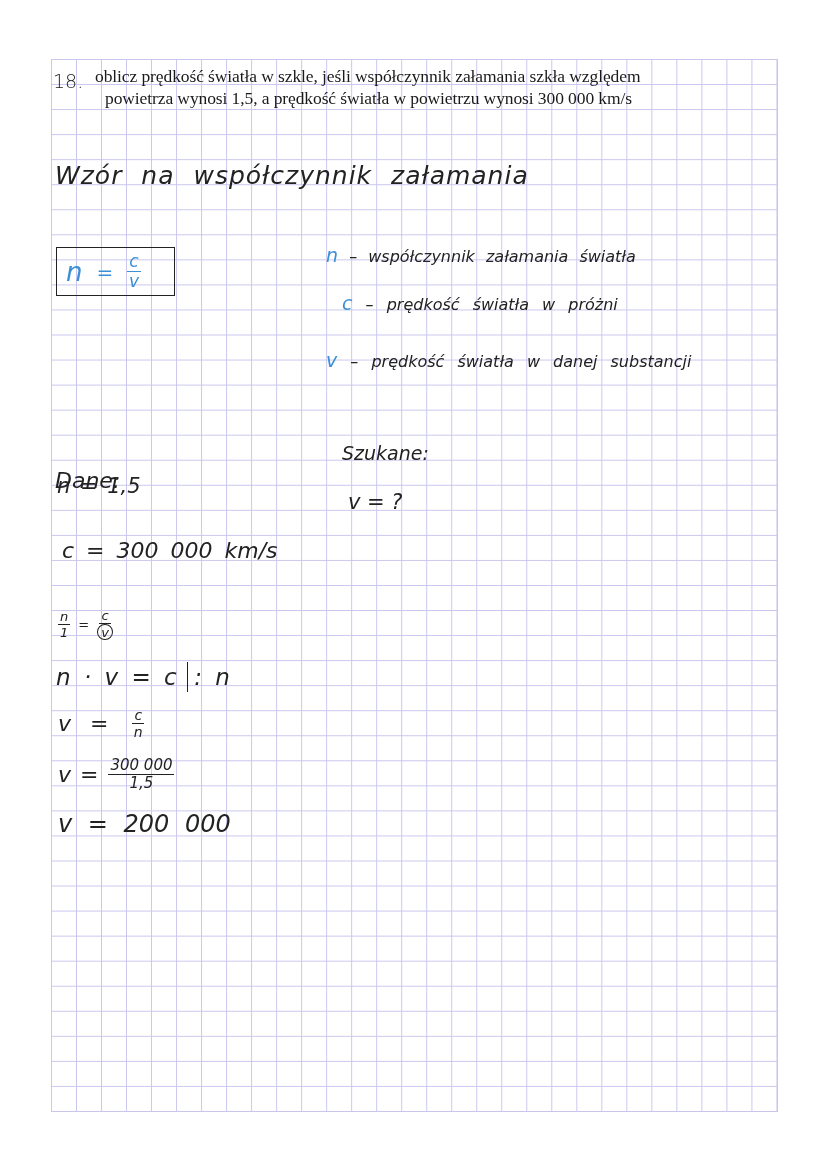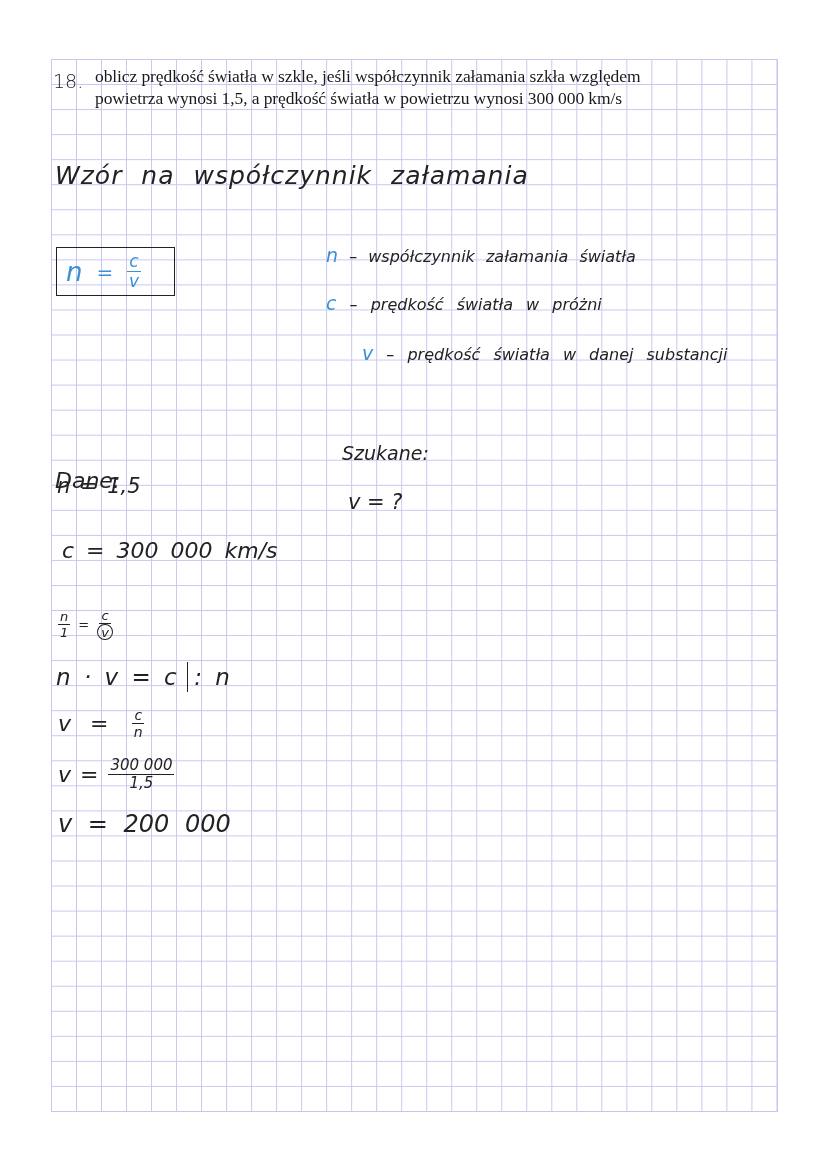--- a/index.html
+++ b/index.html
@@ -26,45 +26,45 @@
     .circled { display: inline-block; border: 1.3px solid #222; border-radius: 50%; padding: 0 3px; }
     .bar { display: inline-block; width: 1.6px; height: 30px; background: #222; vertical-align: middle; margin: 0 6px 0 10px; }
   </style>
 </head>
 <body>
 
 <div class="sheet"></div>
 
 <div class="abs task-num" style="left:53px; top:62px;">18.</div>
 <div class="abs printed" style="left:95px; top:66px;">oblicz prędkość światła w szkle, jeśli współczynnik załamania szkła względem</div>
-<div class="abs printed" style="left:95px; top:88px;">powietrza wynosi 1,5, a prędkość światła w powietrzu wynosi 300 000 km/s</div>
+<div class="abs printed" style="left:105px; top:88px;">powietrza wynosi 1,5, a prędkość światła w powietrzu wynosi 300 000 km/s</div>
 
 <div class="abs hand" style="left:55px; top:161px; font-size:25px; letter-spacing:1px; word-spacing:10px;">Wzór na współczynnik załamania</div>
 
 <div class="abs formula-box" style="left:56px; top:247px; width:117px; height:47px;"></div>
 <div class="abs hand blue" style="left:66px; top:253px; font-size:26px; display:flex; align-items:center; gap:14px;">
   <span>n</span>
   <span style="font-size:20px;">=</span>
   <span class="frac" style="font-size:17px;">
     <span class="num">c</span>
     <span class="den">v</span>
   </span>
 </div>
 
 <div class="abs hand" style="left:326px; top:244px; font-size:16px; word-spacing:6px;">
   <span class="blue" style="font-size:19px;">n</span>
   <span>–</span>
   <span>współczynnik załamania światła</span>
 </div>
-<div class="abs hand" style="left:326px; top:292px; font-size:16px; word-spacing:8px;">
+<div class="abs hand" style="left:326px; top:292px; font-size:16px; word-spacing:8px;padding-left:16px;">
   <span class="blue" style="font-size:19px;">c</span>
   <span>–</span>
   <span>prędkość światła w próżni</span>
 </div>
-<div class="abs hand" style="left:326px; top:342px; font-size:16px; word-spacing:8px;padding-left:36px;">
+<div class="abs hand" style="left:326px; top:349px; font-size:16px; word-spacing:8px;">
   <span class="blue" style="font-size:19px;">v</span>
   <span>–</span>
   <span>prędkość światła w danej substancji</span>
 </div>
 
 <div class="abs hand" style="left:55px; top:468px; font-size:22px;">Dane:</div>
 <div class="abs hand" style="left:57px; top:474px; font-size:21px; word-spacing:3px;">n = 1,5</div>
 <div class="abs hand" style="left:62px; top:538px; font-size:22px; word-spacing:5px;">c = 300 000 km/s</div>
 
 <div class="abs hand" style="left:342px; top:442px; font-size:19px;">Szukane:</div>

